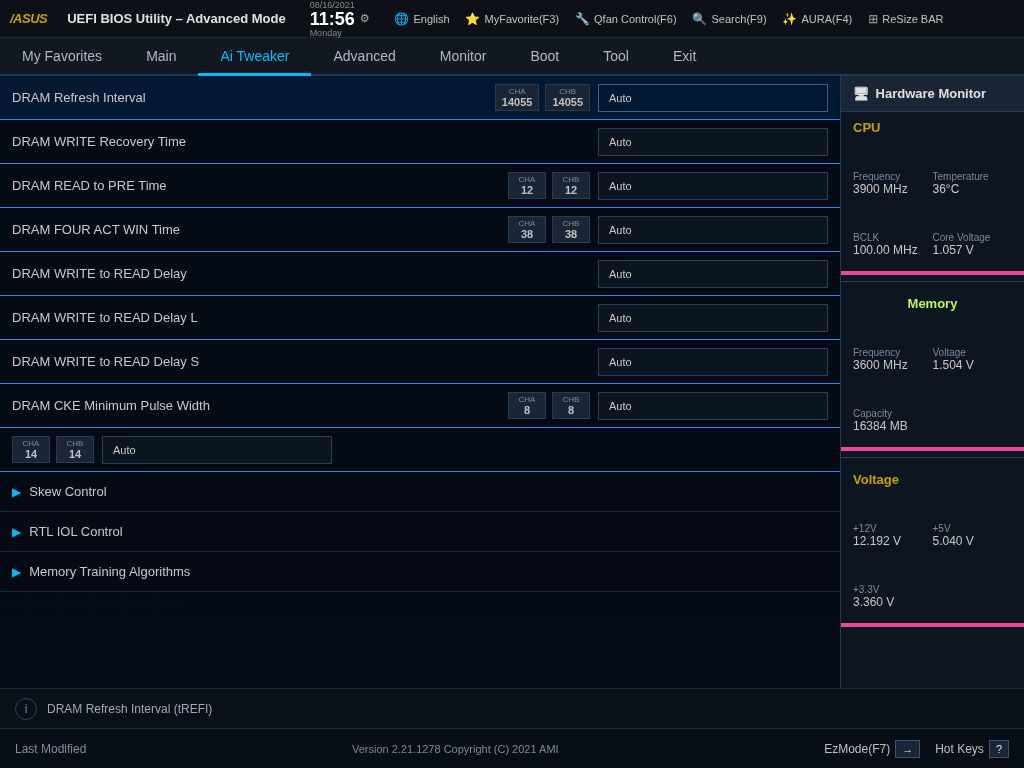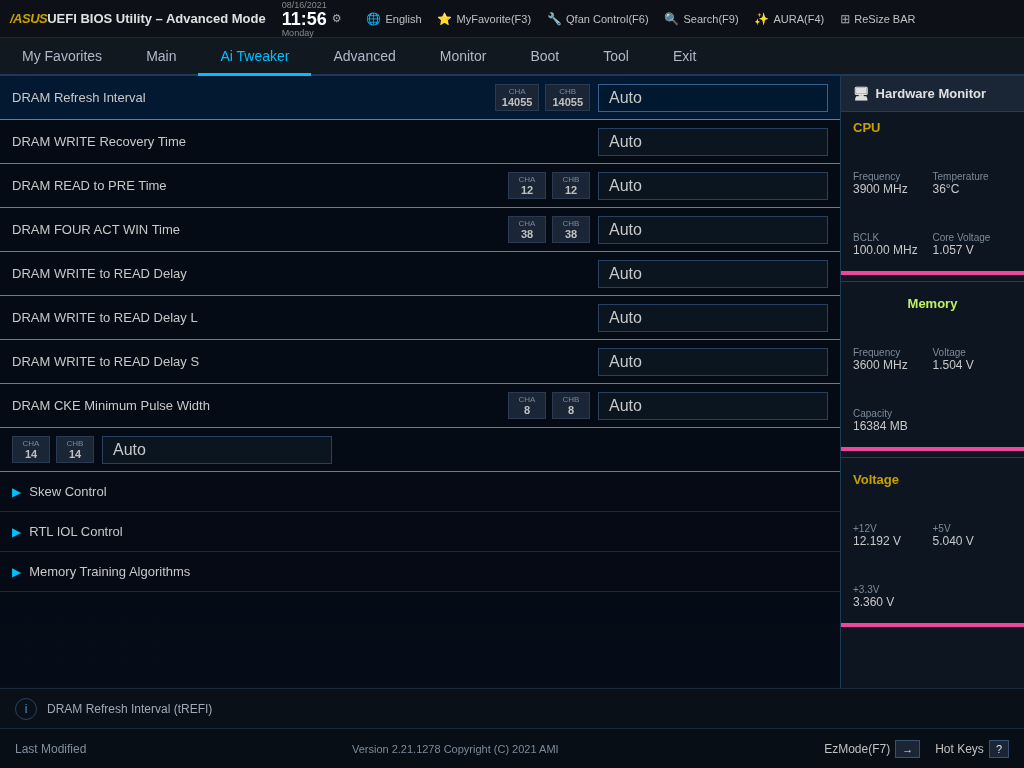--- a/index.html
+++ b/index.html
@@ -53,22 +53,22 @@
       background: #0d1117;
       display: flex;
       align-items: center;
       height: 38px;
       padding: 0 10px;
       border-bottom: 1px solid #1a2a3a;
     }
     .logo-area {
       display: flex;
       align-items: center;
-      gap: 0;
-      margin-right: 16px;
+      gap: 20px;
+      margin-right: 24px;
     }
     .asus-logo {
       color: #c8a000;
       font-weight: 900;
       font-size: 13px;
       font-style: italic;
       letter-spacing: -0.5px;
     }
     .bios-title {
       color: #e0e0e0;
@@ -202,21 +202,21 @@
       font-weight: 600;
     }
     .setting-value-box {
       width: 230px;
       height: 28px;
       background: #0a1520;
       border: 1px solid #2a4060;
       display: flex;
       align-items: center;
       padding: 0 10px;
-      font-size: 16px;
+      font-size: 11px;
       color: #c8c8c8;
     }
     .setting-value-box.highlighted {
       background: #001830;
       border-color: #3a6090;
     }
 
     
     .section-header {
       display: flex;

